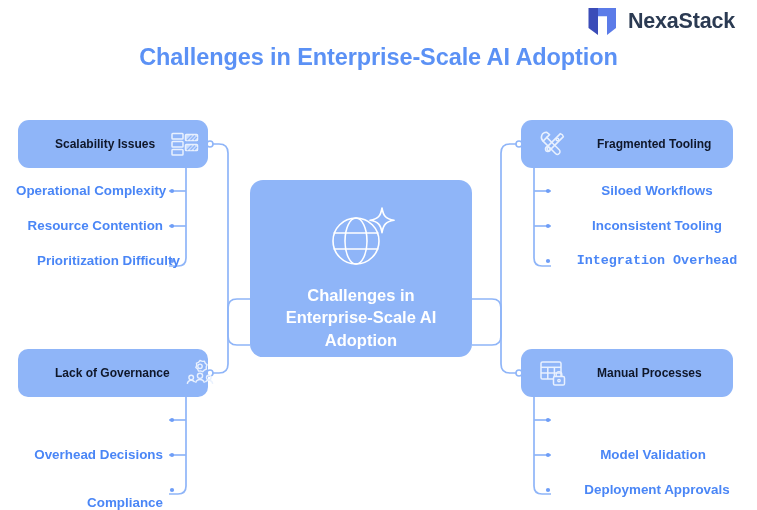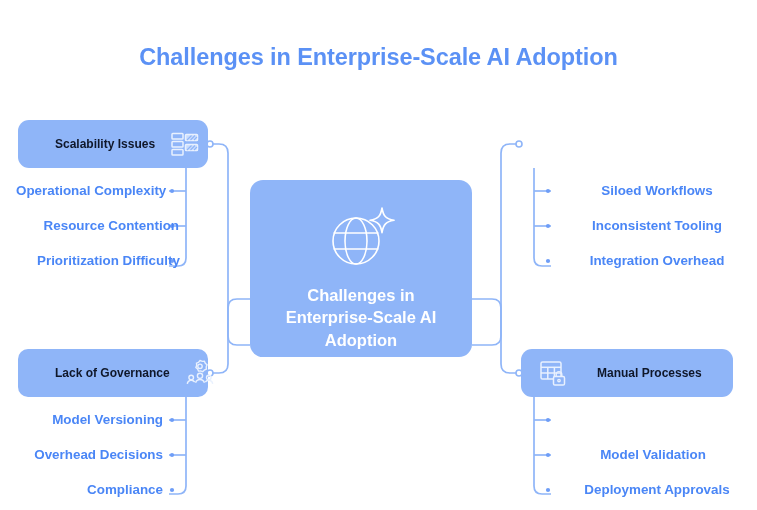--- a/index.html
+++ b/index.html
@@ -123,20 +123,29 @@
     white-space: nowrap;
   }
   .leaf.right-aligned { text-align: right; }
   .leaf.left-aligned  { text-align: center; }
 </style>
 </head>
 <body>
 
 <div class="canvas">
 
+  <div class="brand">
+    <svg class="brand-mark" viewBox="0 0 30 31">
+      <path d="M1.5 2 L11 2 L11 29 L1.5 22 Z" fill="#3B4CB8"></path>
+      <path d="M11 2 L20 2 L20 10.5 L11 10.5 Z" fill="#5B7BE8"></path>
+      <path d="M20 2 L29 2 L29 22 L20 29 Z" fill="#5B7BE8"></path>
+      <path d="M11 10.5 L20 10.5 L20 31 L11 31 Z" fill="#ffffff"></path>
+    </svg>
+    <span class="brand-name">NexaStack</span>
+  </div>
 
   <div class="page-title">Challenges in Enterprise-Scale AI Adoption</div>
 
   <svg class="wires" viewBox="0 0 757 510">
     <g fill="none" stroke="#8FB5F8" stroke-width="1.7">
 
       <path d="M208,144 H219 Q228,144 228,153 V336 Q228,345 237,345 H250"></path>
 
       <path d="M208,373 H219 Q228,373 228,364 V308 Q228,299 237,299 H250"></path>
 
@@ -221,20 +230,32 @@
         <circle cx="15" cy="17.8" r="2.6"></circle>
         <circle cx="6.2" cy="19.5" r="2.3"></circle>
         <circle cx="23.8" cy="19.5" r="2.3"></circle>
         <path d="M10.6 24.8 a4.6 4.6 0 0 1 8.8 0"></path>
         <path d="M2.3 25.8 a4 4 0 0 1 7.4 -1.6"></path>
         <path d="M27.7 25.8 a4 4 0 0 0 -7.4 -1.6"></path>
       </g>
     </svg>
   </div>
 
+  <div class="head tr">
+    <svg class="head-icon" viewBox="0 0 30 30">
+      <g fill="none" stroke="#E9F1FE" stroke-width="1.5" stroke-linejoin="round" stroke-linecap="round">
+        <path d="M8.5 3.2 a5.1 5.1 0 0 0 -3.4 8.9 l12.4 12.4 a2.6 2.6 0 0 0 3.7 -3.7 L8.8 8.4 l2.8 -2.8 z"></path>
+        <path d="M5.1 12.1 l3.7 -3.7"></path>
+        <path d="M22.4 4.6 a4.4 4.4 0 0 1 3 3 l-13 13 a2.5 2.5 0 1 1 -3 -3 z"></path>
+        <circle cx="10.6" cy="20" r="1.5"></circle>
+        <circle cx="19.4" cy="10.5" r="1.3"></circle>
+      </g>
+    </svg>
+    <span class="head-label">Fragmented Tooling</span>
+  </div>
 
   <div class="head br">
     <svg class="head-icon" viewBox="0 0 30 30">
       <g fill="none" stroke="#E9F1FE" stroke-width="1.5">
         <rect x="3" y="4" width="20" height="17" rx="1.6"></rect>
         <path d="M3 9.3 H23"></path>
         <path d="M3 15 H23"></path>
         <path d="M9.8 9.3 V21"></path>
         <path d="M16.4 9.3 V21"></path>
       </g>
@@ -243,27 +264,26 @@
       </g>
       <g fill="none" stroke="#E9F1FE" stroke-width="1.4">
         <path d="M18.2 18.5 v-2.1 a2.8 2.8 0 0 1 5.6 0 v2.1"></path>
         <circle cx="21" cy="22.6" r="1.2"></circle>
       </g>
     </svg>
     <span class="head-label">Manual Processes</span>
   </div>
 
   <div class="leaf right-aligned" style="left:0;  top:183px; width:163px;padding-left:16px;">Operational Complexity</div>
-  <div class="leaf right-aligned" style="left:16px;  top:218px; width:163px;">Resource Contention</div>
+  <div class="leaf right-aligned" style="left:0;  top:218px; width:163px;">Resource Contention</div>
   <div class="leaf right-aligned" style="left:0;  top:253px; width:163px;padding-left:37px;">Prioritization Difficulty</div>
 
-  <div class="leaf right-aligned" style="left:0;  top:412px; width:163px;">Model Versioning</div>
   <div class="leaf right-aligned" style="left:0;  top:447px; width:163px;">Overhead Decisions</div>
-  <div class="leaf right-aligned" style="left:0;  top:482px; width:163px;padding-left:47px;">Compliance</div>
+  <div class="leaf right-aligned" style="left:0;  top:495px; width:163px;padding-left:47px;">Compliance</div>
 
   <div class="leaf left-aligned" style="left:557px; top:183px; width:200px;">Siloed Workflows</div>
   <div class="leaf left-aligned" style="left:557px; top:218px; width:200px;">Inconsistent Tooling</div>
-  <div class="leaf left-aligned" style="left:557px; top:253px; width:200px;">Integration Overhead</div>
+  <div class="leaf left-aligned" style="left:557px; top:253px; width:200px;font-family:Liberation Mono, monospace;">Integration Overhead</div>
 
   <div class="leaf left-aligned" style="left:557px; top:447px; width:192px;">Model Validation</div>
   <div class="leaf left-aligned" style="left:557px; top:482px; width:200px;">Deployment Approvals</div>
 
 </div>
 
 </body></html>

